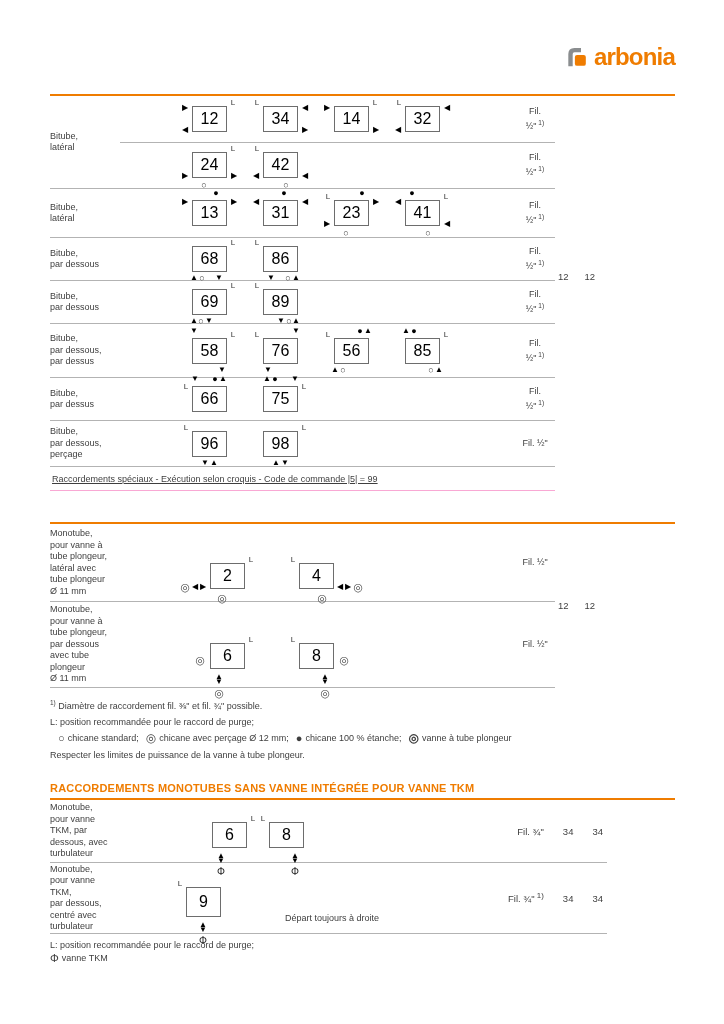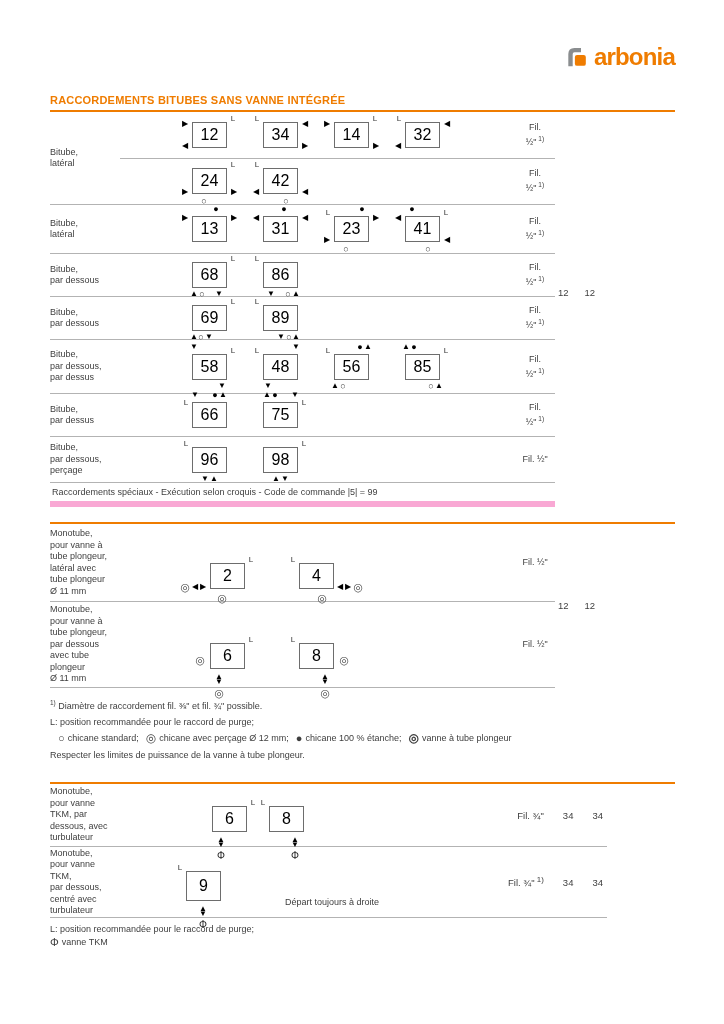--- a/index.html
+++ b/index.html
@@ -59,21 +59,21 @@
   .mk-ud{font-size:8px;line-height:5px;white-space:pre;text-align:center;}
 
   
   .fil{width:40px;text-align:center;font-size:9px;line-height:11px;color:#3e3e3e;align-self:center;}
   .fil sup,.fnsup{font-size:6.5px;vertical-align:super;}
   .fil2{width:180px;display:flex;align-items:center;justify-content:flex-end;gap:19px;font-size:9.5px;color:#3e3e3e;align-self:center;padding-right:4px;}
 
   .side12{position:absolute;left:508px;display:flex;gap:16px;font-size:9.5px;color:#3e3e3e;}
   .sec0 .side12{top:175px;} .sec1 .side12{top:76px;}
 
-  .frow{width:505px;height:24px;border-bottom:6px solid #f9a8d4;display:flex;align-items:center;font-size:9px;padding-left:2px;box-sizing:border-box;}
+  .frow{width:505px;height:24px;border-bottom:1px solid #f9a8d4;display:flex;align-items:center;font-size:9px;padding-left:2px;box-sizing:border-box;text-decoration:underline;}
 
   .annot{position:absolute;left:125px;top:50px;font-size:9px;white-space:nowrap;color:#3e3e3e;}
 
   
   .fnotes{margin-top:8px;font-size:9px;line-height:13px;color:#3e3e3e;}
   .fn{margin-top:3px;}
   .legend{padding-left:8px;}
   .leg-item{display:inline-flex;align-items:center;gap:3px;margin-right:7px;}
   .lg-o{font-size:11px;} .lg-oo{font-size:12px;} .lg-dot{font-size:11px;}
   .lg-oob{font-size:12px;font-weight:bold;} .lg-tkm{font-size:11px;}
@@ -87,21 +87,20 @@
     <span style="display:inline-flex;">
       <svg width="21" height="21" viewBox="0 0 24 24">
         <path d="M4 22 V8 Q4 3.5 8.5 3.5 H16" fill="none" stroke="#8a8d8f" stroke-width="5"></path>
         <rect x="9" y="9" width="12.5" height="12.5" rx="2.5" fill="#ef7c00"></rect>
       </svg>
     </span>
     <span class="logo-text">arbonia</span>
   </div>
 
   <div class="section sec0">
-    <h2 class="stitle">RACCORDEMENTS BITUBES SANS VANNE INTÉGRÉE</h2>
     <div class="rule"></div>
     <div class="tblwrap">
       <div class="tbl">
           <div class="grp grp0">
             <div class="lblcell">
               <div class="lbl">
                 <div>Bitube,</div>
                 <div>latéral</div>
               </div>
             </div>
@@ -314,21 +313,21 @@
                   <div class="dia" style="width: 35px; height: 26px;">
                     <div class="dbox">
                       <span class="num">58</span>
                     </div>
                     <span class="mark mk-td" style="left: 2px; top: -7px;">▼</span>
                     <span class="mark mk-L" style="left: 41px; top: -3px;">L</span>
                     <span class="mark mk-td" style="left: 30px; top: 32px;">▼</span>
                   </div>
                   <div class="dia" style="width: 35px; height: 26px;">
                     <div class="dbox">
-                      <span class="num">48</span>
+                      <span class="num">76</span>
                     </div>
                     <span class="mark mk-L" style="left: -6px; top: -3px;">L</span>
                     <span class="mark mk-td" style="left: 33px; top: -7px;">▼</span>
                     <span class="mark mk-td" style="left: 5px; top: 32px;">▼</span>
                   </div>
                   <div class="dia" style="width: 35px; height: 26px;">
                     <div class="dbox">
                       <span class="num">56</span>
                     </div>
                     <span class="mark mk-L" style="left: -6px; top: -3px;">L</span>
@@ -544,20 +543,21 @@
             <span class="leg-lb">chicane 100 % étanche;</span>
           </span><span class="leg-item">
             <span class="leg-ic lg-oob">◎</span>
             <span class="leg-lb">vanne à tube plongeur</span>
           </span></div>
       <div class="fn">Respecter les limites de puissance de la vanne à tube plongeur.</div>
     </div>
   </div>
 
   <div class="section sec2">
+    <h2 class="stitle">RACCORDEMENTS MONOTUBES SANS VANNE INTÉGRÉE POUR VANNE TKM</h2>
     <div class="rule"></div>
     <div class="tblwrap">
       <div class="tbl">
           <div class="grp grp0">
             <div class="lblcell">
               <div class="lbl">
                 <div>Monotube,</div>
                 <div>pour vanne</div>
                 <div>TKM, par</div>
                 <div>dessous, avec</div>

